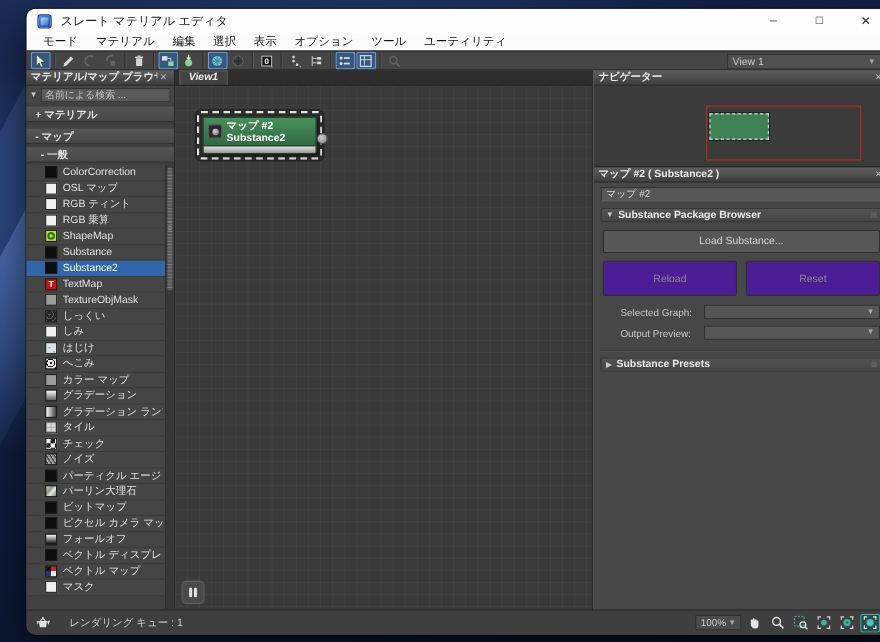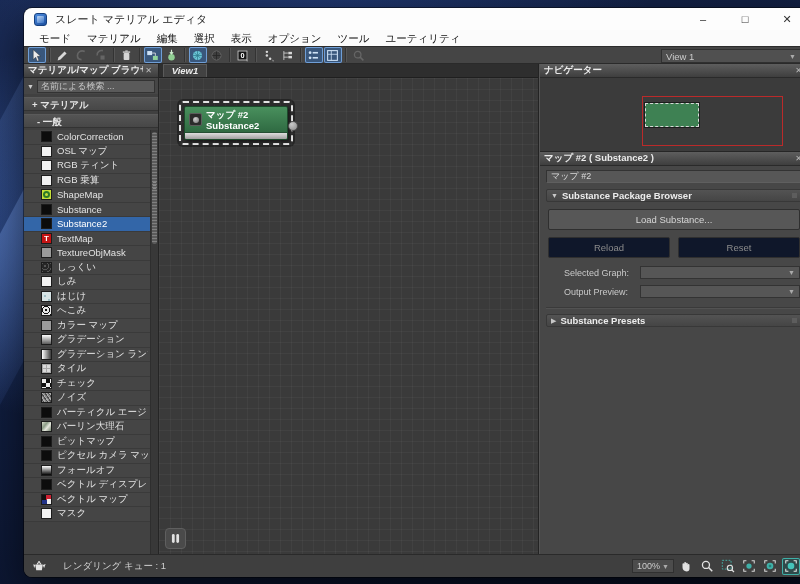--- a/index.html
+++ b/index.html
@@ -127,21 +127,21 @@
     font-size:9px; color:#d8d8d8; line-height:11px; padding:0 4px; margin-bottom:6px; }
   .rollout { height:13px; background:linear-gradient(#535353,#454545); border:1px solid #383838; border-radius:2px;
     display:flex; align-items:center; padding:0 4px; gap:4px; margin-bottom:4px; }
   .rollout .r-arrow { font-size:7px; color:#c8c8c8; }
   .rollout .r-title { font-size:9.5px; font-weight:bold; color:#ececec; flex:1; }
   .rollout .r-pin { width:5px; height:5px; background:#5d5d5d; }
   .btn { background:#575757; border:1px solid #2f2f2f; border-radius:2px; color:#d6d6d6; font-size:9.5px;
     display:flex; align-items:center; justify-content:center; }
   .btn-load { height:21px; margin:3px 2px 7px 2px; }
   .btn-row { display:flex; gap:8px; margin:0 2px 8px 2px; }
-  .btn-row .btn { flex:1; height:21px; color:#8b8b8b; background:#0f172a; }
+  .btn-row .btn { flex:1; height:32px; color:#8b8b8b; background:#4c1d95; }
   .dd-row { display:flex; align-items:center; margin:0 2px 6px 18px; }
   .dd-label { width:76px; font-size:9px; color:#c9c9c9; }
   .dropdown { flex:1; height:13px; background:#565656; border:1px solid #333; display:flex; align-items:center; padding:0 4px; }
   .dropdown .dd-val { flex:1; }
   .sep-line { height:1px; background:#3a3a3a; margin:3px 0 6px 0; box-shadow:0 1px 0 #525252; }
 
   
   .statusbar { position:absolute; left:0; right:0; bottom:0; height:23px; background:#3f3f3f;
     border-top:1px solid #2a2a2a; display:flex; align-items:center; padding:0 8px; }
   .sb-left { display:flex; align-items:center; gap:16px; }
@@ -301,20 +301,21 @@
       <div class="browser">
         <div class="panel-header">
           <span class="ph-title">マテリアル/マップ ブラウザ</span>
           <span class="ph-close">✕</span>
         </div>
         <div class="search-row">
           <span class="search-caret">▼</span>
           <div class="search-box">名前による検索 ...</div>
         </div>
         <div class="group-row g1">+ マテリアル</div>
+        <div class="group-row g2">- マップ</div>
         <div class="group-row g3 indent">- 一般</div>
         <div class="list-wrap">
           <div id="browser-list">
               <div class="list-item">
                 <span class="swatch sw-black"></span>
                 <span class="item-label">ColorCorrection</span>
               </div>
               <div class="list-item">
                 <span class="swatch sw-white"></span>
                 <span class="item-label">OSL マップ</span>

